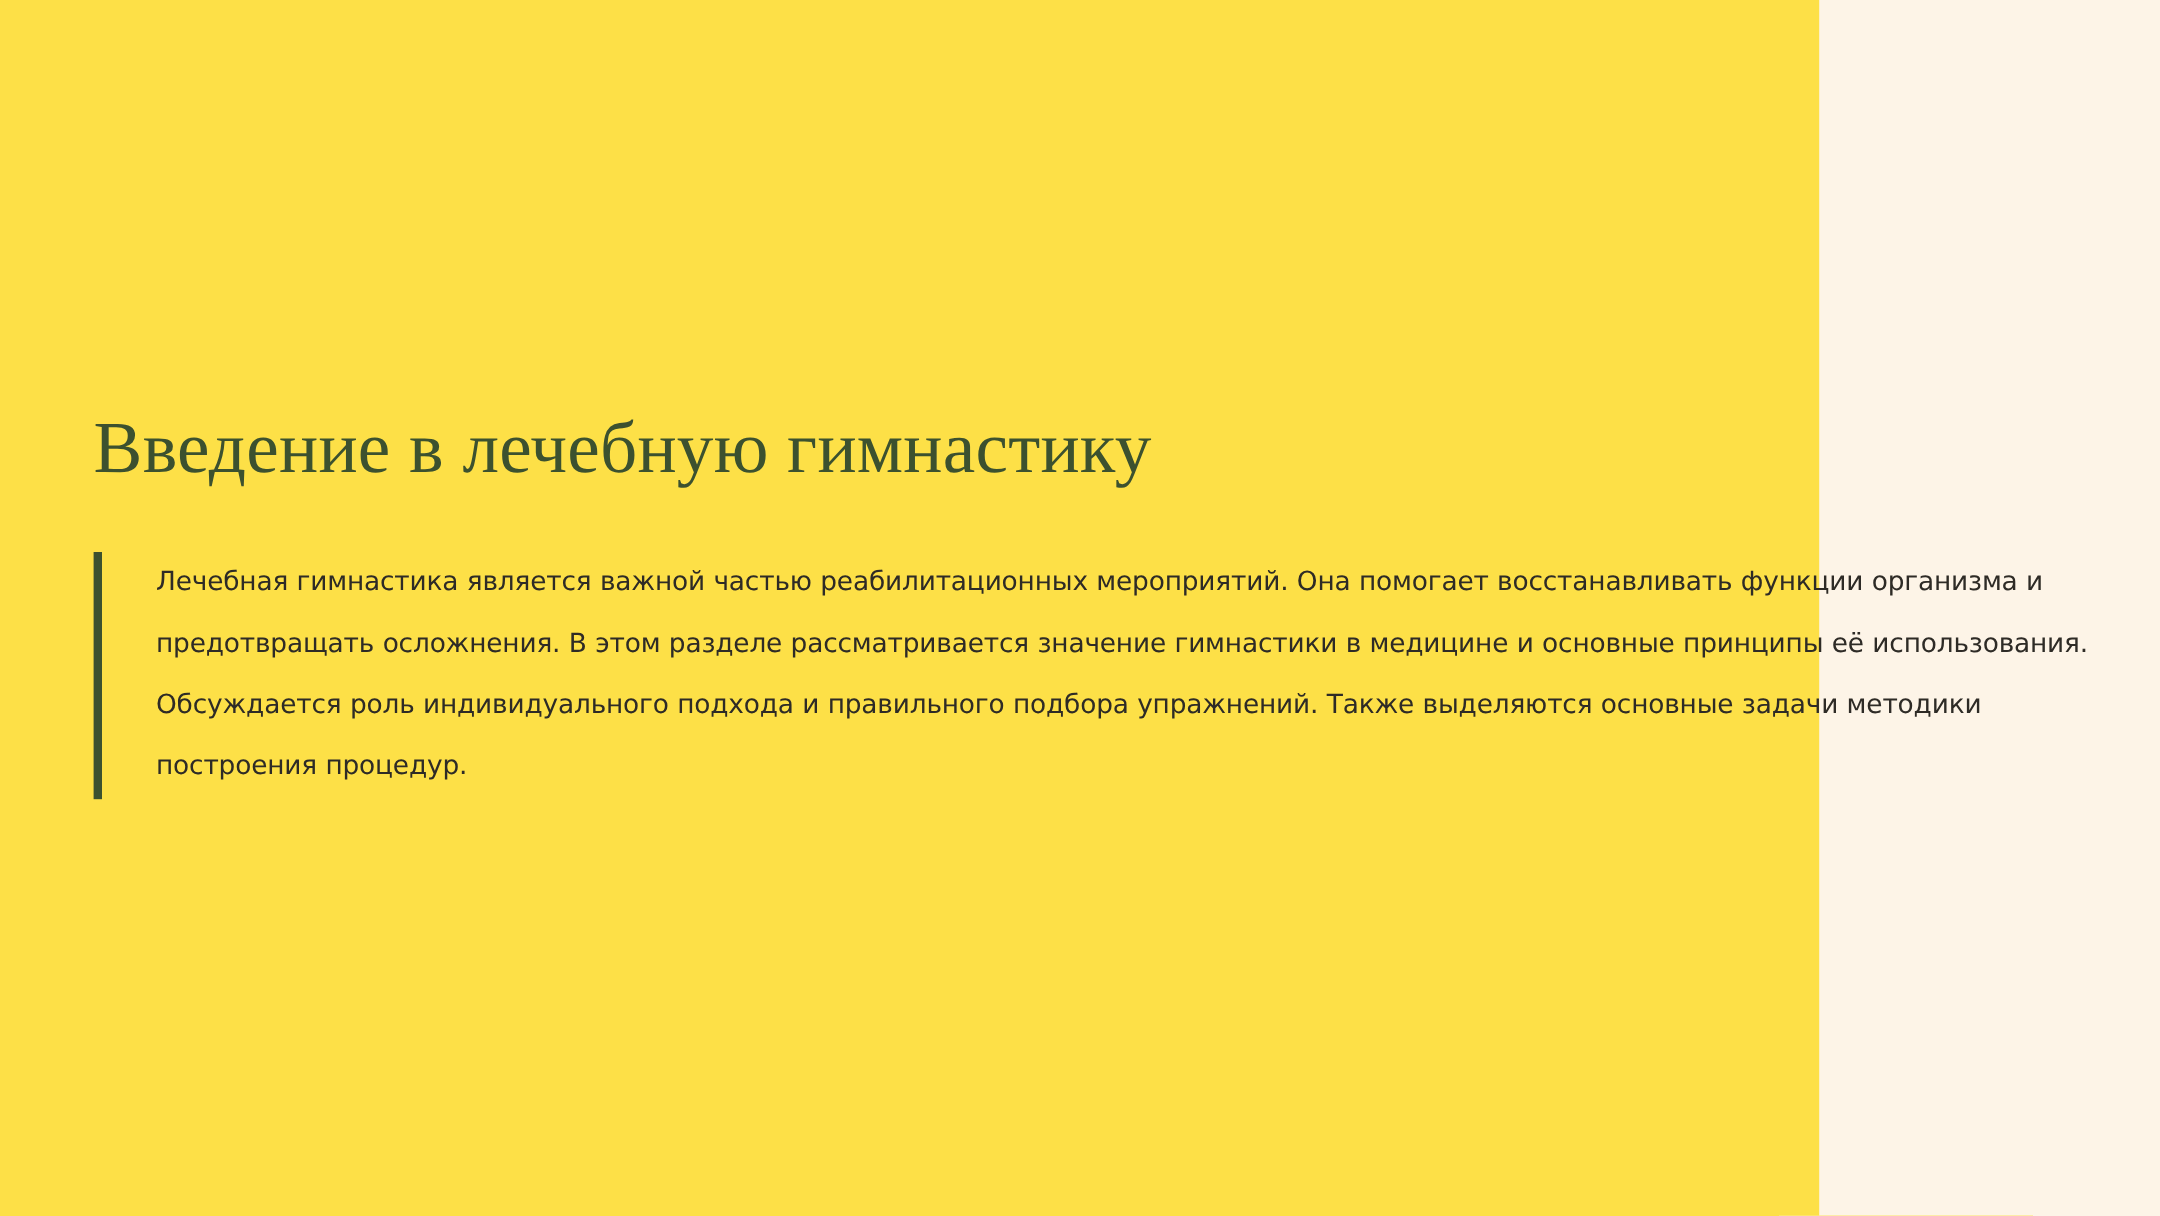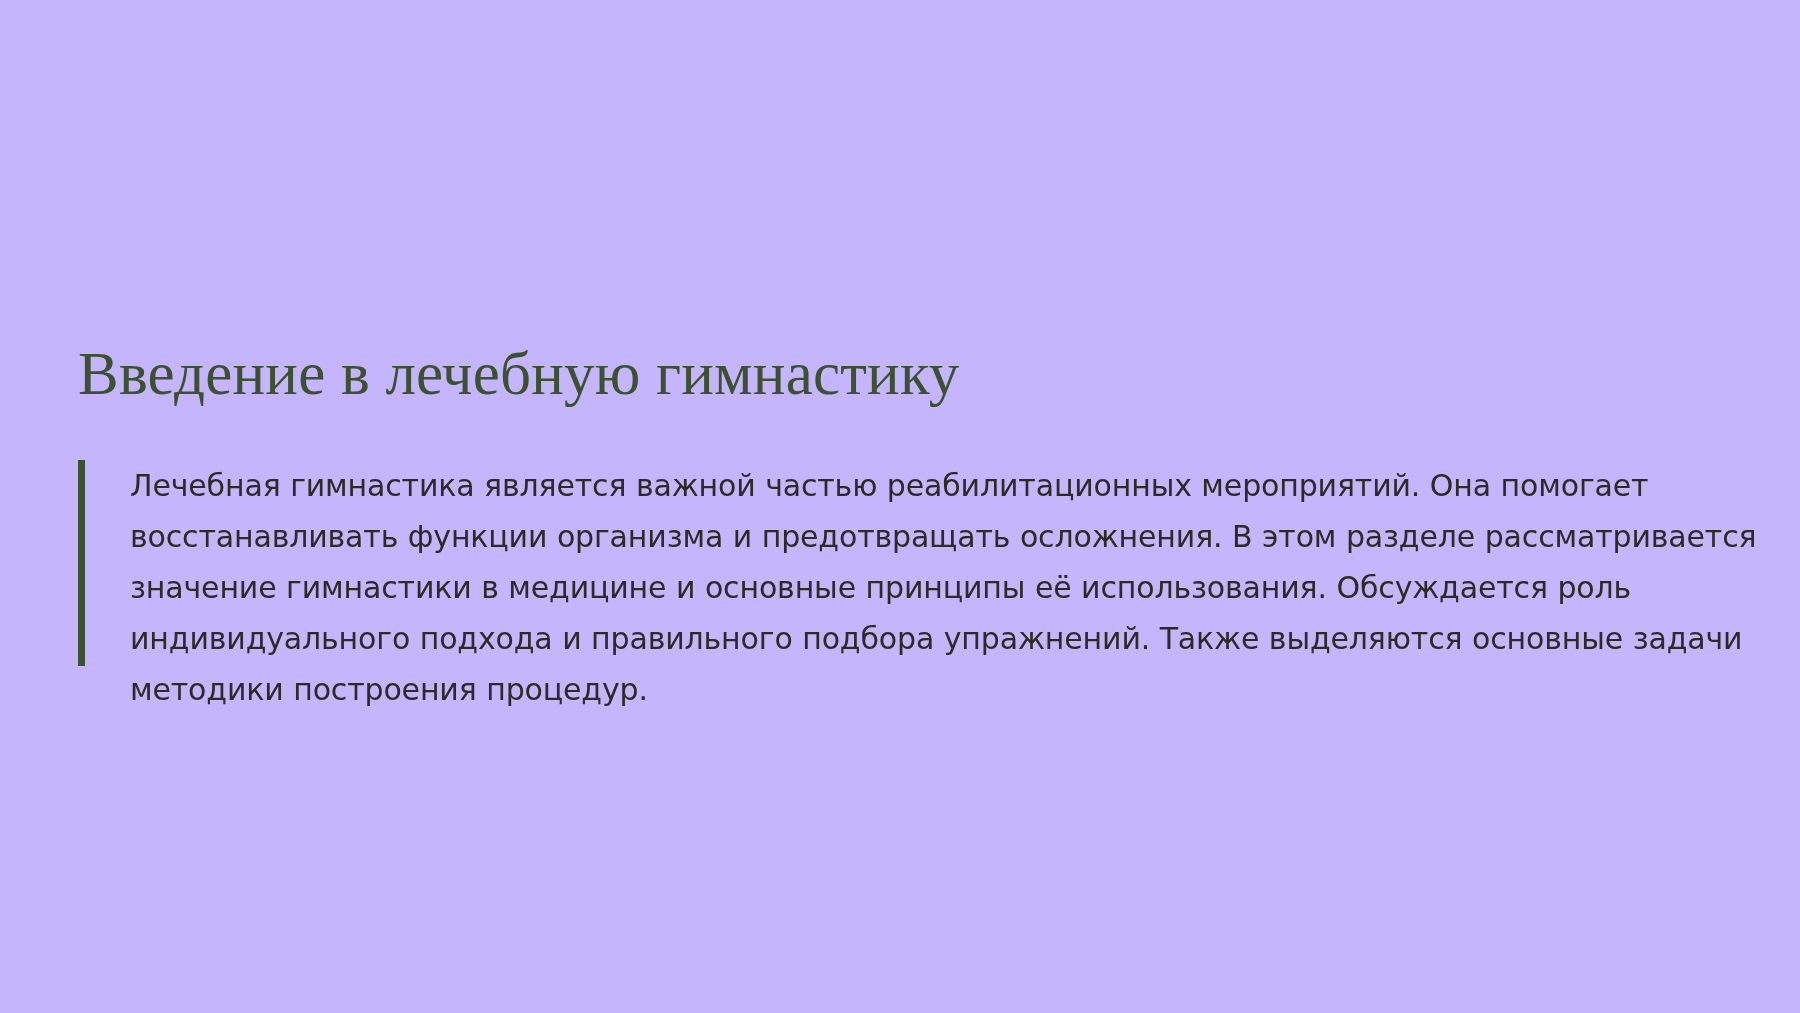--- a/index.html
+++ b/index.html
@@ -11,23 +11,23 @@
   body {
     width: 1800px;
     height: 1013px;
     background: #fdf4e7;
     font-family: "Liberation Sans", sans-serif;
     overflow: hidden;
   }
 
   .slide {
     position: relative;
-    width: 1800px;
+    width: 1516px;
     height: 1013px;
-    background: #c4b5fd;
+    background: #fde047;
     box-sizing: border-box;
   }
 
   .content-block {
     position: absolute;
     left: 78px;
     top: 340px;
     width: 1680px;
   }
 
@@ -55,21 +55,21 @@
     top: 0;
     width: 7px;
     height: 206px;
     background: #3c512f;
   }
 
   .body-text {
     margin: 0;
     padding: 0;
     font-family: "DejaVu Sans", "Liberation Sans", sans-serif;
-    font-size: 30px;
+    font-size: 22px;
     line-height: 51px;
     color: #2e2b26;
     max-width: 1630px;
     letter-spacing: -0.15px;
     word-spacing: 0.2px;
   }
 </style>
 </head>
 <body>
 

